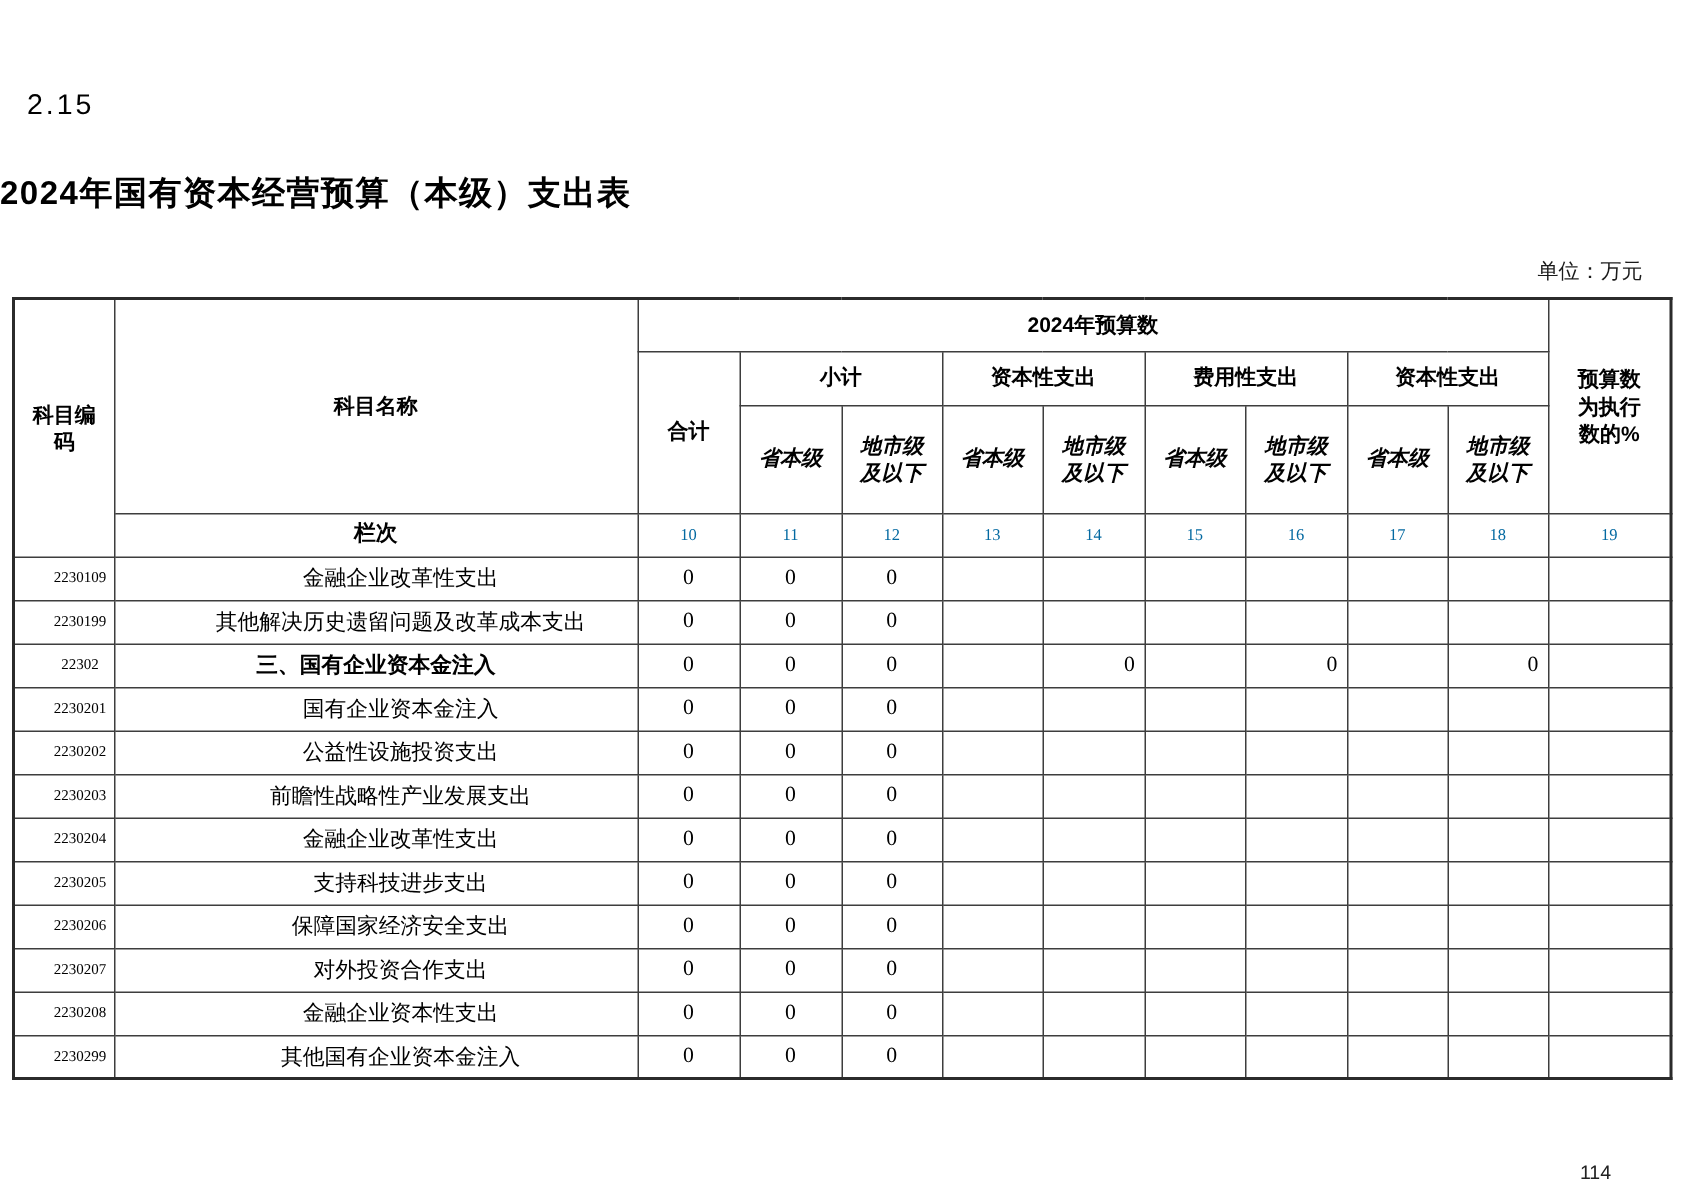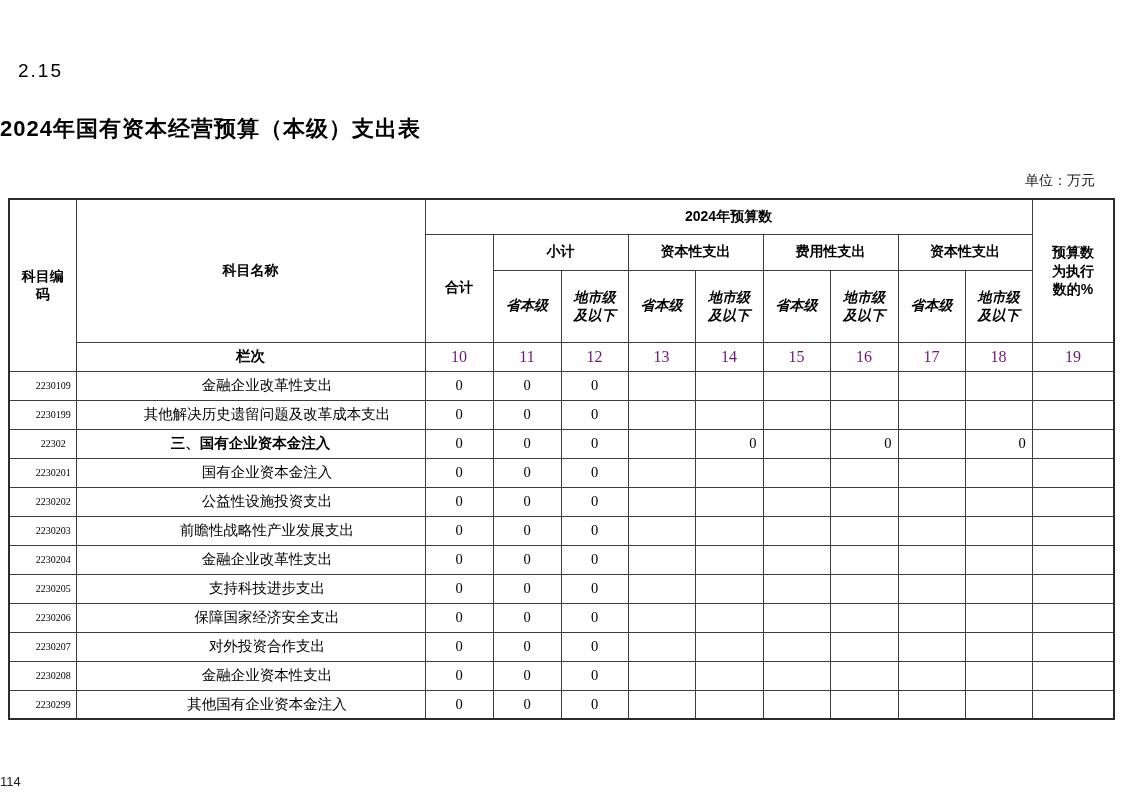--- a/index.html
+++ b/index.html
@@ -40,33 +40,33 @@
     line-height:1.25;
     margin-left:28px;
   }
   tr.hrow1 { height:35px; }
   tr.hrow2 { height:36px; }
   tr.hrow3 { height:72px;font-style:italic; }
   tr.hrow4 { height:29px; }
   tbody tr { height:29px; }
   td.colnum {
     font-family:"Liberation Serif","DejaVu Serif",serif;
-    font-size:16px; font-weight:normal; color:#701a75;
+    font-size:11px; font-weight:normal; color:#0369a1;
   }
   th.lanci {
     font-size:14.5px;
   }
   tbody td { font-size:14.5px; color:#000; }
   td.code { text-align:left; padding-left:21px; font-size:10px; }
   td.name { text-align:left; padding-left:33px; }
   td.name.section { padding-left:0; font-weight:bold; }
   td.val.right { text-align:right; padding-right:6px; }
   .pct-head div, .mhead div { line-height:1.3; }
   .page-num {
-    position:absolute; left:0; top:774px; width:1074px; text-align:left;
+    position:absolute; left:0; top:774px; width:1074px; text-align:right;
     font-family:"Liberation Sans","DejaVu Sans",sans-serif;
     font-size:13px; color:#222;
   }
 </style>
 </head>
 <body>
 
 <div class="section-num">2.15</div>
 
 <div class="doc-title">2024年国有资本经营预算（本级）支出表</div>

